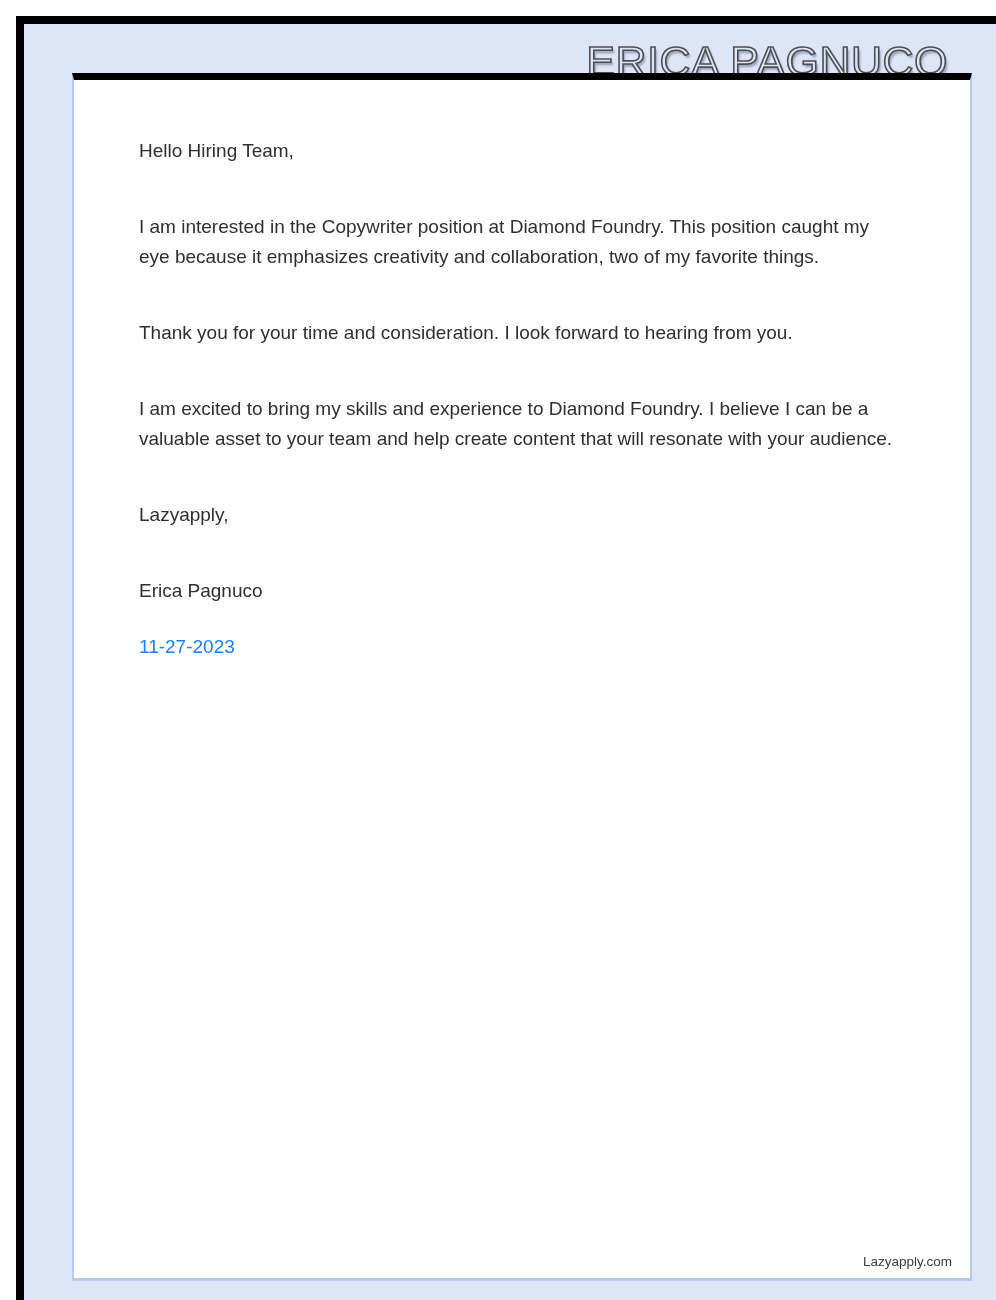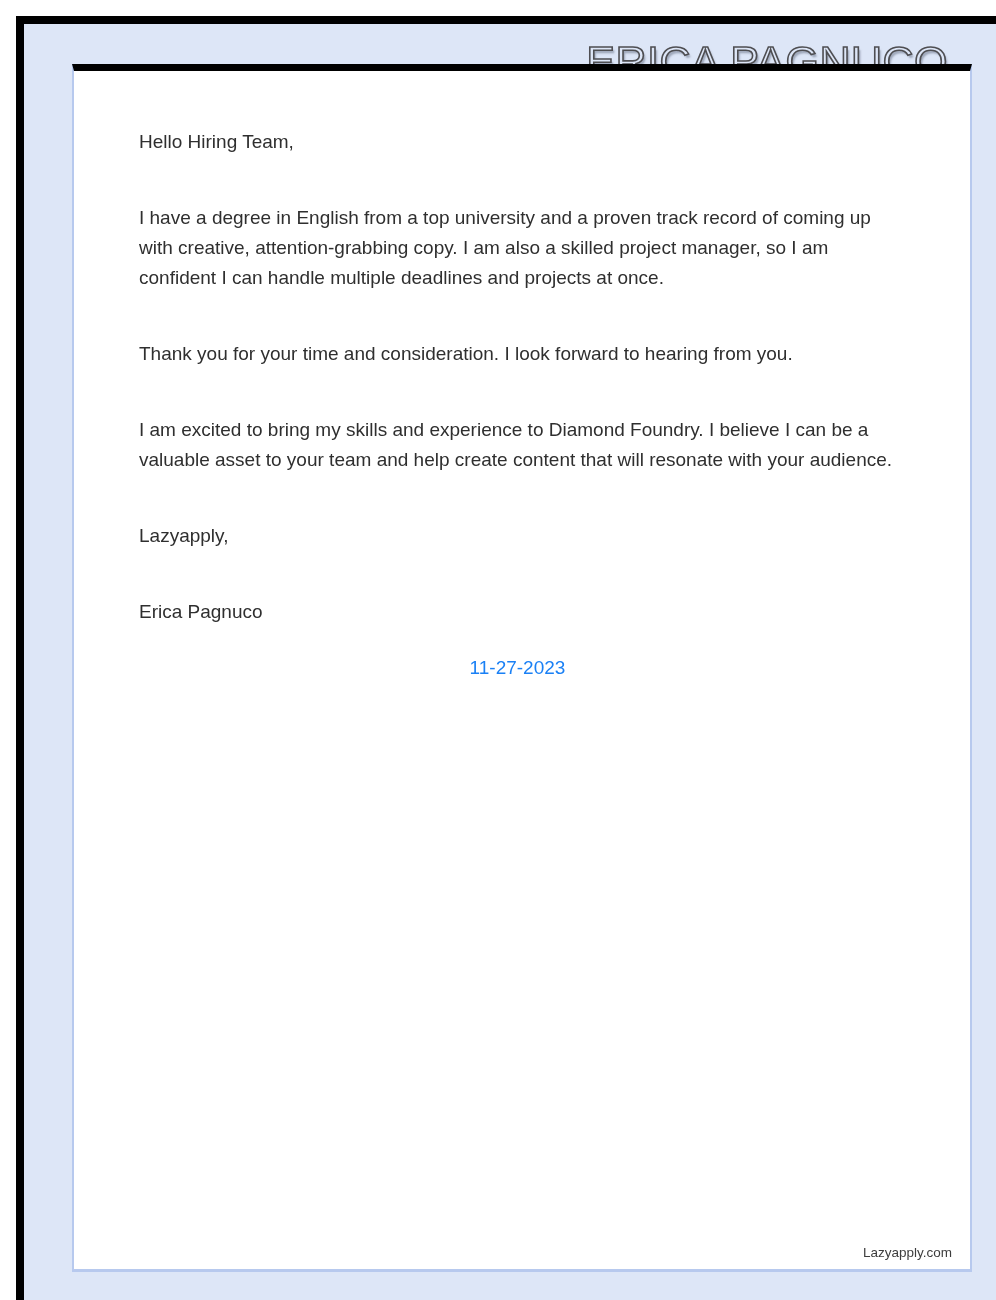--- a/index.html
+++ b/index.html
@@ -30,21 +30,21 @@
     letter-spacing: 0.5px;
     color: #dde6f7;                      
     -webkit-text-stroke: 1.6px #4e4e52;  
     text-shadow: 2px 3px 2px rgba(105,115,135,0.55);
     white-space: nowrap;
   }
 
   .page {
     position: absolute;
     left: 48px;
-    top: 40px;
+    top: 49px;
     width: 900px;
     height: 1208px;
     background: #ffffff;
     border-top: 7px solid #000000;
     border-left: 2px solid #b7c9ee;
     border-right: 2px solid #b7c9ee;
     border-bottom: 3px solid #b7c9ee;
   }
 
   .letter-body {
@@ -54,21 +54,20 @@
     color: #2f2f2f;
   }
 
   .letter-body p { margin: 0 0 30px 0; }
 
   .signature { margin-bottom: 10px !important; }
 
   .date {
     color: #1a80f5;
     margin-bottom: 0 !important;
-    text-align: center;
   }
 
   .watermark {
     position: absolute;
     right: 10px;
     bottom: 0px;
     font-size: 13.5px;
     line-height: 16px;
     color: #3d3d3d;
   }
@@ -78,22 +77,22 @@
 
 <div class="canvas">
 
   <div class="header-name">ERICA PAGNUCO</div>
 
   <div class="page">
     <div class="letter-body">
 
       <p>Hello Hiring Team,</p>
 
+      <p>I am interested in the Copywriter position at Diamond Foundry. This position caught my eye because it emphasizes creativity and collaboration, two of my favorite things.</p>
 
-      <p>I have a degree in English from a top university and a proven track record of coming up with creative, attention-grabbing copy. I am also a skilled project manager, so I am confident I can handle multiple deadlines and projects at once.</p>
 
       <p>Thank you for your time and consideration. I look forward to hearing from you.</p>
 
       <p>I am excited to bring my skills and experience to Diamond Foundry. I believe I can be a valuable asset to your team and help create content that will resonate with your audience.</p>
 
       <p>Lazyapply,</p>
 
       <p class="signature">Erica Pagnuco</p>
 
       <p class="date">11-27-2023</p>

